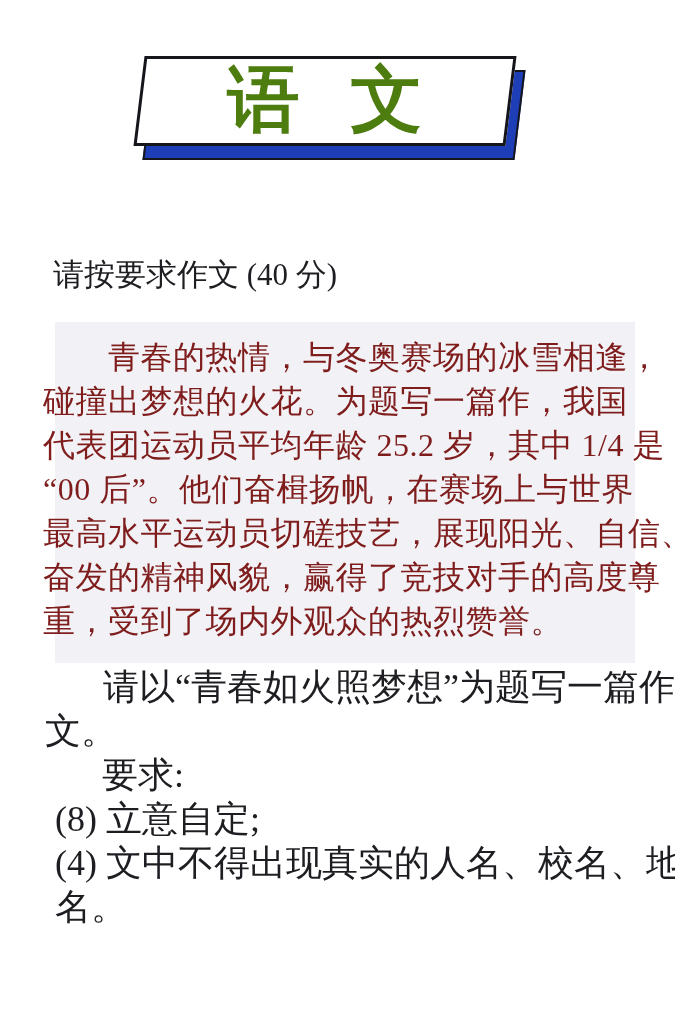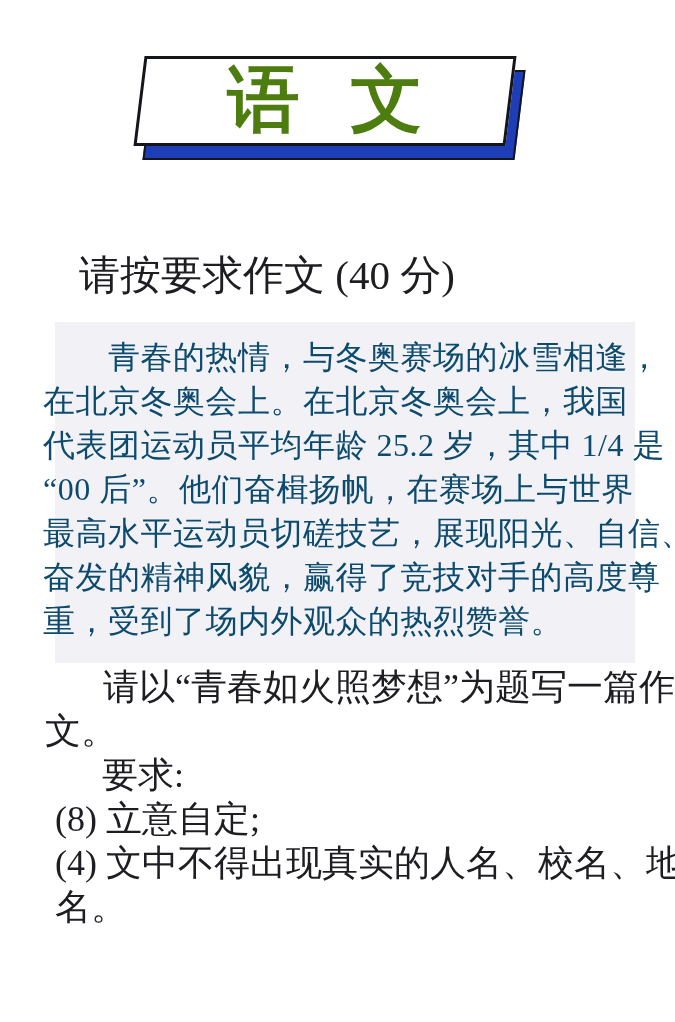--- a/index.html
+++ b/index.html
@@ -40,39 +40,38 @@
     letter-spacing: 0.18em;
     text-indent: 0.18em;
     color: #4d7c0f;
     padding-bottom: 2px;
   }
 
   
   .prompt {
     position: absolute;
     left: 53px; top: 253px;
-    font-size: 41px;
+    font-size: 31px;
     line-height: 44px;
     white-space: nowrap;
-    margin-left: 26px;
   }
 
   
   .passage {
     position: absolute;
     left: 55px; top: 322px;
     width: 580px; height: 341px;
     background: #f2f2f6;
   }
   .passage-lines {
     margin: 13px -13px 16px -12px;
     font-size: 32px;
     line-height: 44px;
     letter-spacing: 0.5px;
-    color: #0c4a6e;
+    color: #7f1d1d;
     white-space: nowrap;
   }
   .passage-lines .line:first-child { padding-left: 65px; }
 
   
   .task {
     position: absolute;
     left: 45px; top: 665px;
     width: 610px;
     font-size: 36px;
@@ -93,21 +92,21 @@
   <div class="banner-shadow"></div>
   <div class="banner-face"></div>
   <div class="banner-title">语 文</div>
 </div>
 
 <div class="prompt">请按要求作文 (40 分)</div>
 
 <div class="passage">
   <div class="passage-lines">
       <div class="line">青春的热情，与冬奥赛场的冰雪相逢，</div>
-      <div class="line">在北京冬奥会上。在北京冬奥会上，我国</div>
+      <div class="line">碰撞出梦想的火花。为题写一篇作，我国</div>
       <div class="line">代表团运动员平均年龄 25.2 岁，其中 1/4 是</div>
       <div class="line">“00 后”。他们奋楫扬帆，在赛场上与世界</div>
       <div class="line">最高水平运动员切磋技艺，展现阳光、自信、</div>
       <div class="line">奋发的精神风貌，赢得了竞技对手的高度尊</div>
       <div class="line">重，受到了场内外观众的热烈赞誉。</div>
     </div>
 </div>
 
 <div class="task">
     <div class="line">请以“青春如火照梦想”为题写一篇作</div>

